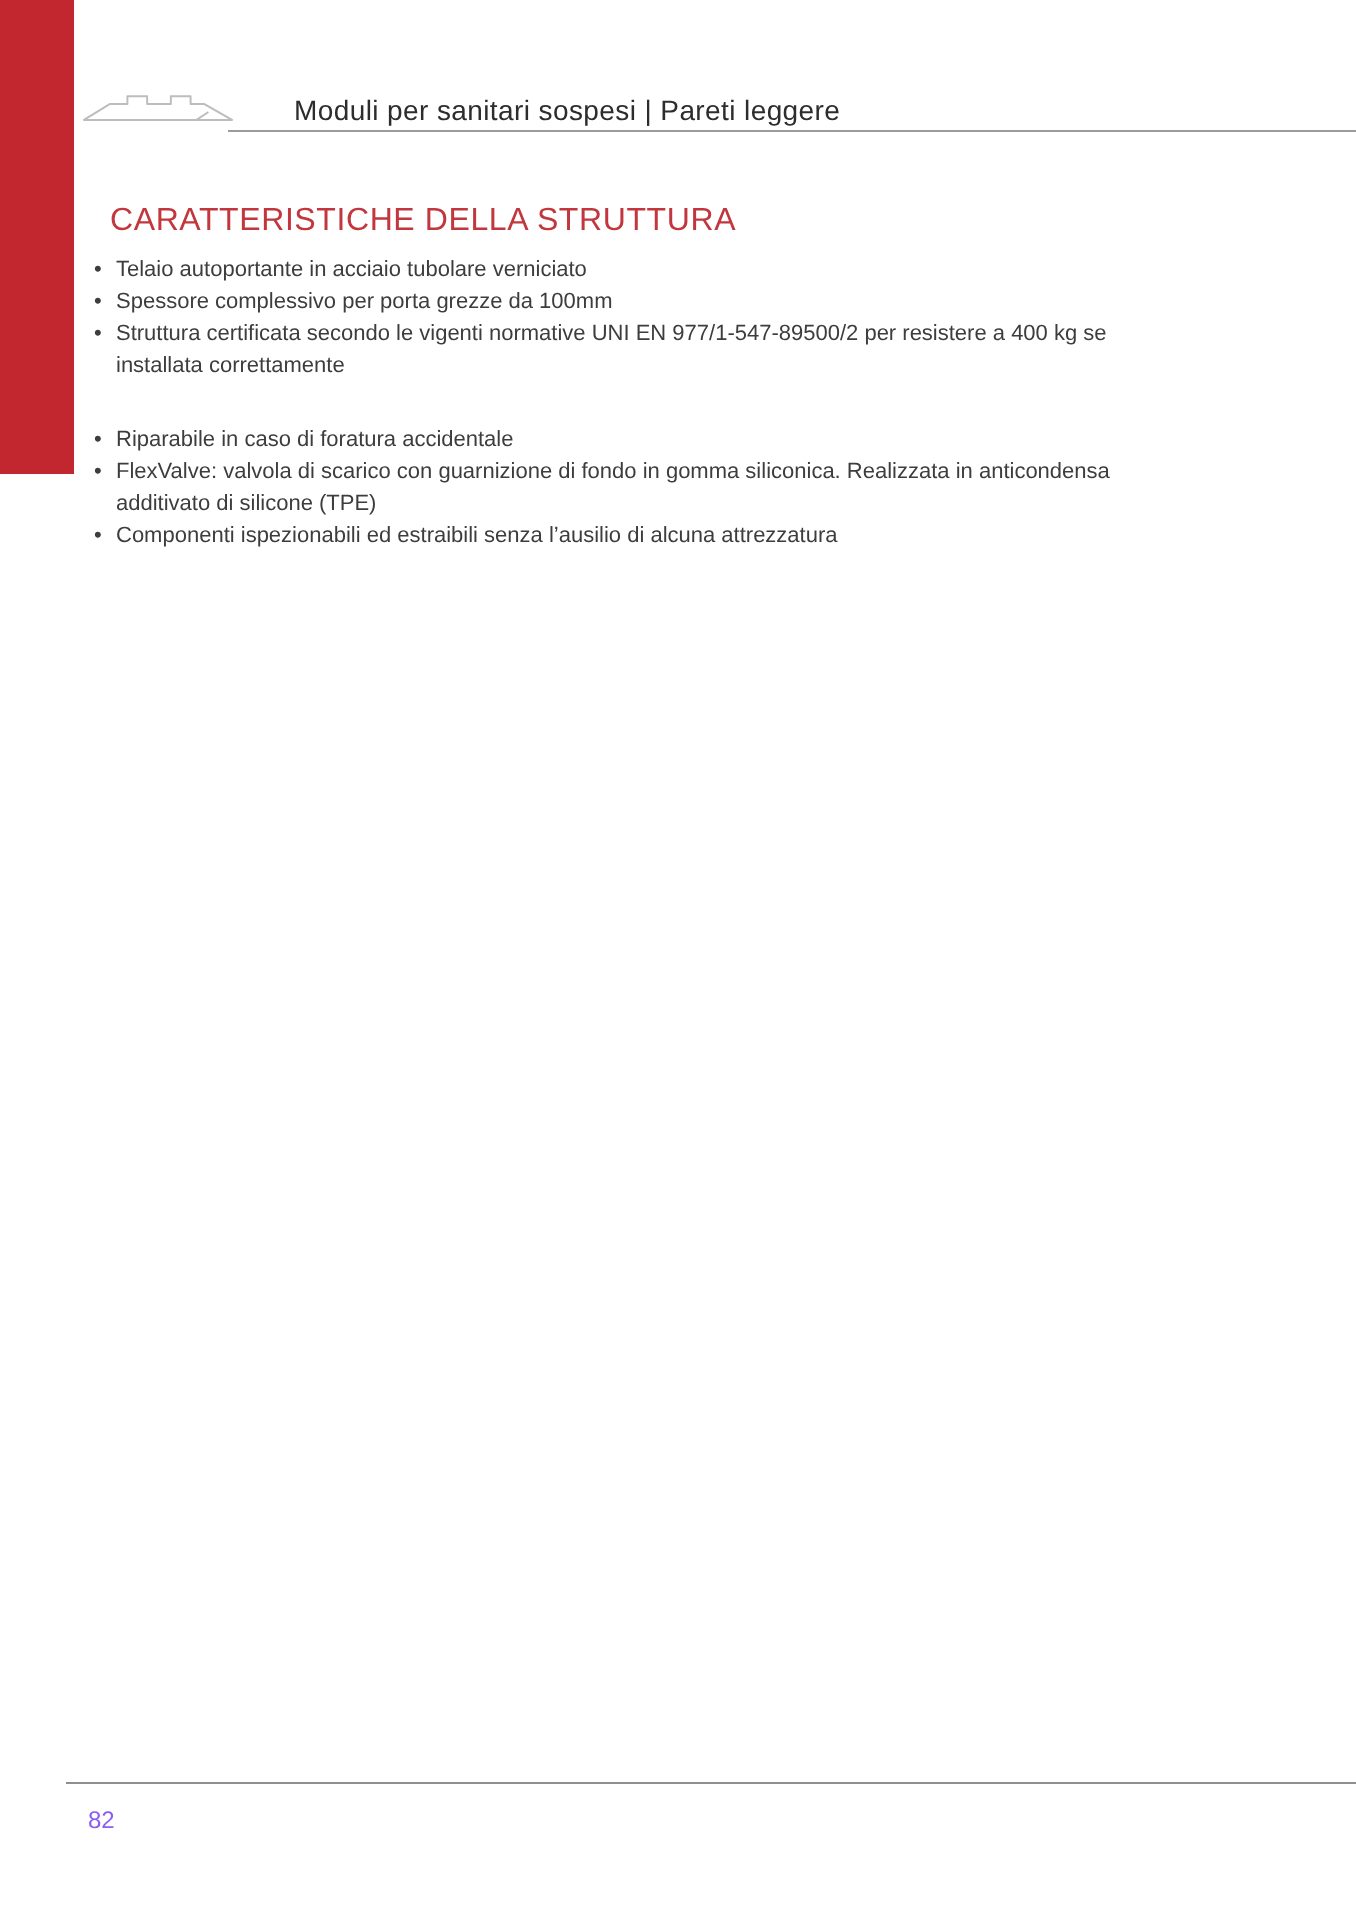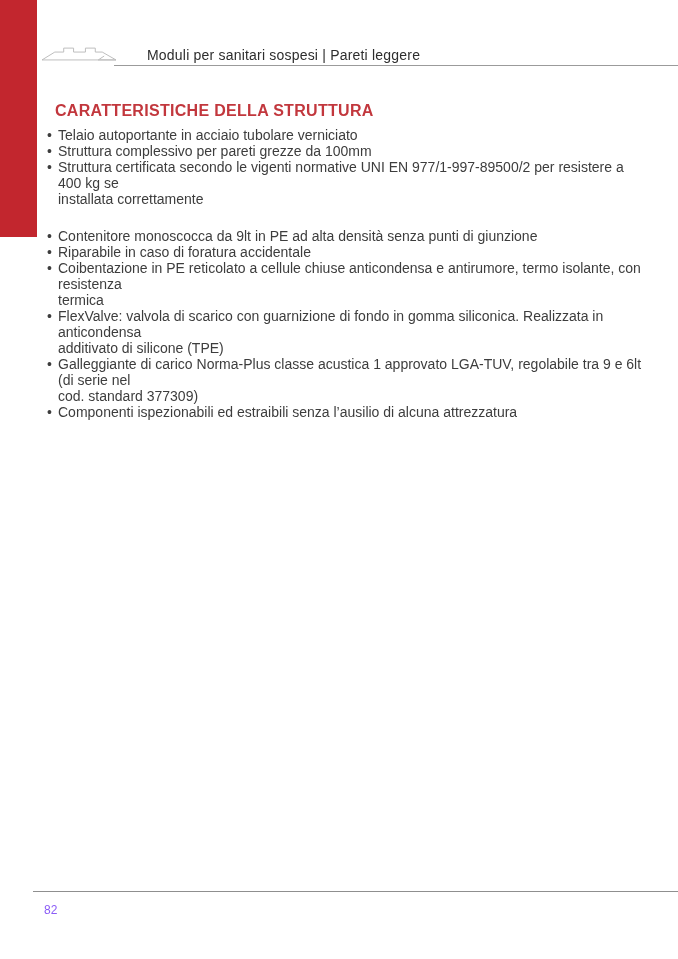--- a/index.html
+++ b/index.html
@@ -43,29 +43,29 @@
   
   .content {
     position: absolute;
     left: 47px; top: 101px; right: 35px;
   }
   .sec + .sec { margin-top: 21px; }
   .sec-heading {
     margin: 0 0 7px 8px;
     font-size: 16px;
     line-height: 19px;
-    font-weight: 700;
+    font-weight: 400;
     letter-spacing: 0.3px;
     color: #c2373d;
   }
   ul.bullets { margin: 0; padding: 0; list-style: none; }
   li.bullet {
     position: relative;
     padding-left: 11px;
-    font-size: 14px;
+    font-size: 11px;
     line-height: 16px;
     color: #3d3d3d;
     white-space: pre-line;
   }
   li.bullet::before {
     content: "\2022";
     position: absolute;
     left: 0; top: 0;
     color: #3d3d3d;
   }
@@ -100,42 +100,37 @@
     <span class="htitle">Moduli per sanitari sospesi | Pareti leggere</span>
     <div class="hrule"></div>
   </header>
 
   <main class="content" id="sections">
   <section class="sec">
     <h2 class="sec-heading">CARATTERISTICHE DELLA STRUTTURA</h2>
     <ul class="bullets">
   <li class="bullet">Telaio autoportante in acciaio tubolare verniciato</li>
 
-  <li class="bullet">Struttura complessivo per pareti grezze da 100mm</li>
+  <li class="bullet">Spessore complessivo per porta grezze da 100mm</li>
 
-  <li class="bullet">Struttura certificata secondo le vigenti normative UNI EN 977/1-997-89500/2 per resistere a 400 kg se
+  <li class="bullet">Struttura certificata secondo le vigenti normative UNI EN 977/1-547-89500/2 per resistere a 400 kg se
 installata correttamente</li>
 </ul>
   </section>
 
   <section class="sec">
     <ul class="bullets">
-  <li class="bullet">Contenitore monoscocca da 9lt in PE ad alta densità senza punti di giunzione</li>
 
   <li class="bullet">Riparabile in caso di foratura accidentale</li>
 
 
-  <li class="bullet">Coibentazione in PE reticolato a cellule chiuse anticondensa e antirumore, termo isolante, con resistenza
-termica</li>
 
   <li class="bullet">FlexValve: valvola di scarico con guarnizione di fondo in gomma siliconica. Realizzata in anticondensa
 additivato di silicone (TPE)</li>
 
-  <li class="bullet">Galleggiante di carico Norma-Plus classe acustica 1 approvato LGA-TUV, regolabile tra 9 e 6lt (di serie nel
-cod. standard 377309)</li>
 
   <li class="bullet">Componenti ispezionabili ed estraibili senza l’ausilio di alcuna attrezzatura</li>
 
 </ul>
   </section>
 </main>
 
   <footer>
     <div class="frule"></div>
     <div class="pagenum">82</div>

